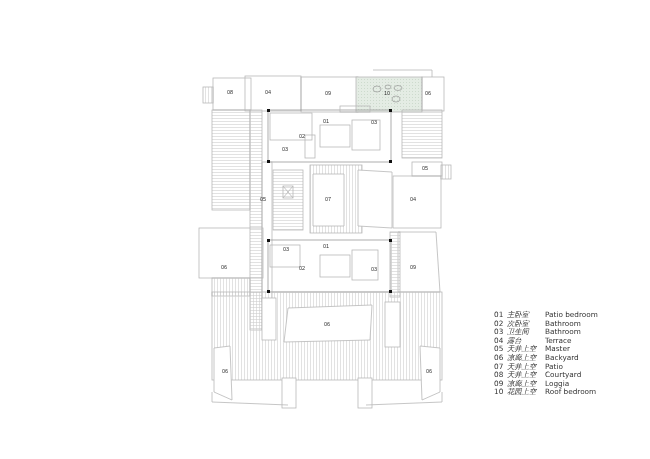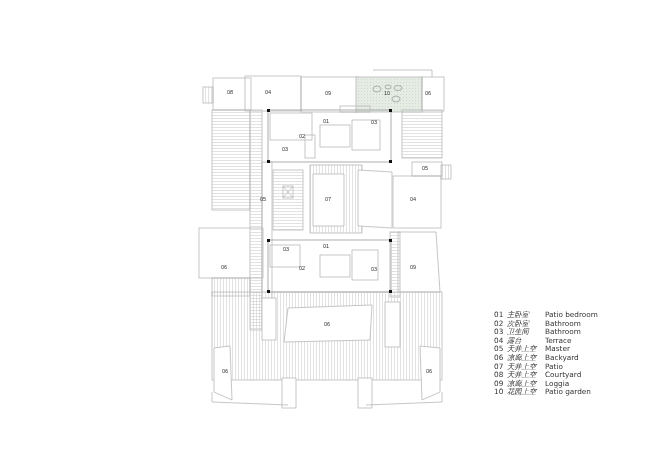--- a/index.html
+++ b/index.html
@@ -179,15 +179,15 @@
       <span>Courtyard</span>
     </div>
   <div class="legend-row">
       <span class="legend-num">09</span>
       <span class="legend-zh">凉廊上空</span>
       <span>Loggia</span>
     </div>
   <div class="legend-row">
       <span class="legend-num">10</span>
       <span class="legend-zh">花园上空</span>
-      <span>Patio garden</span>
+      <span>Roof bedroom</span>
     </div>
 </div>
 
 </body></html>

